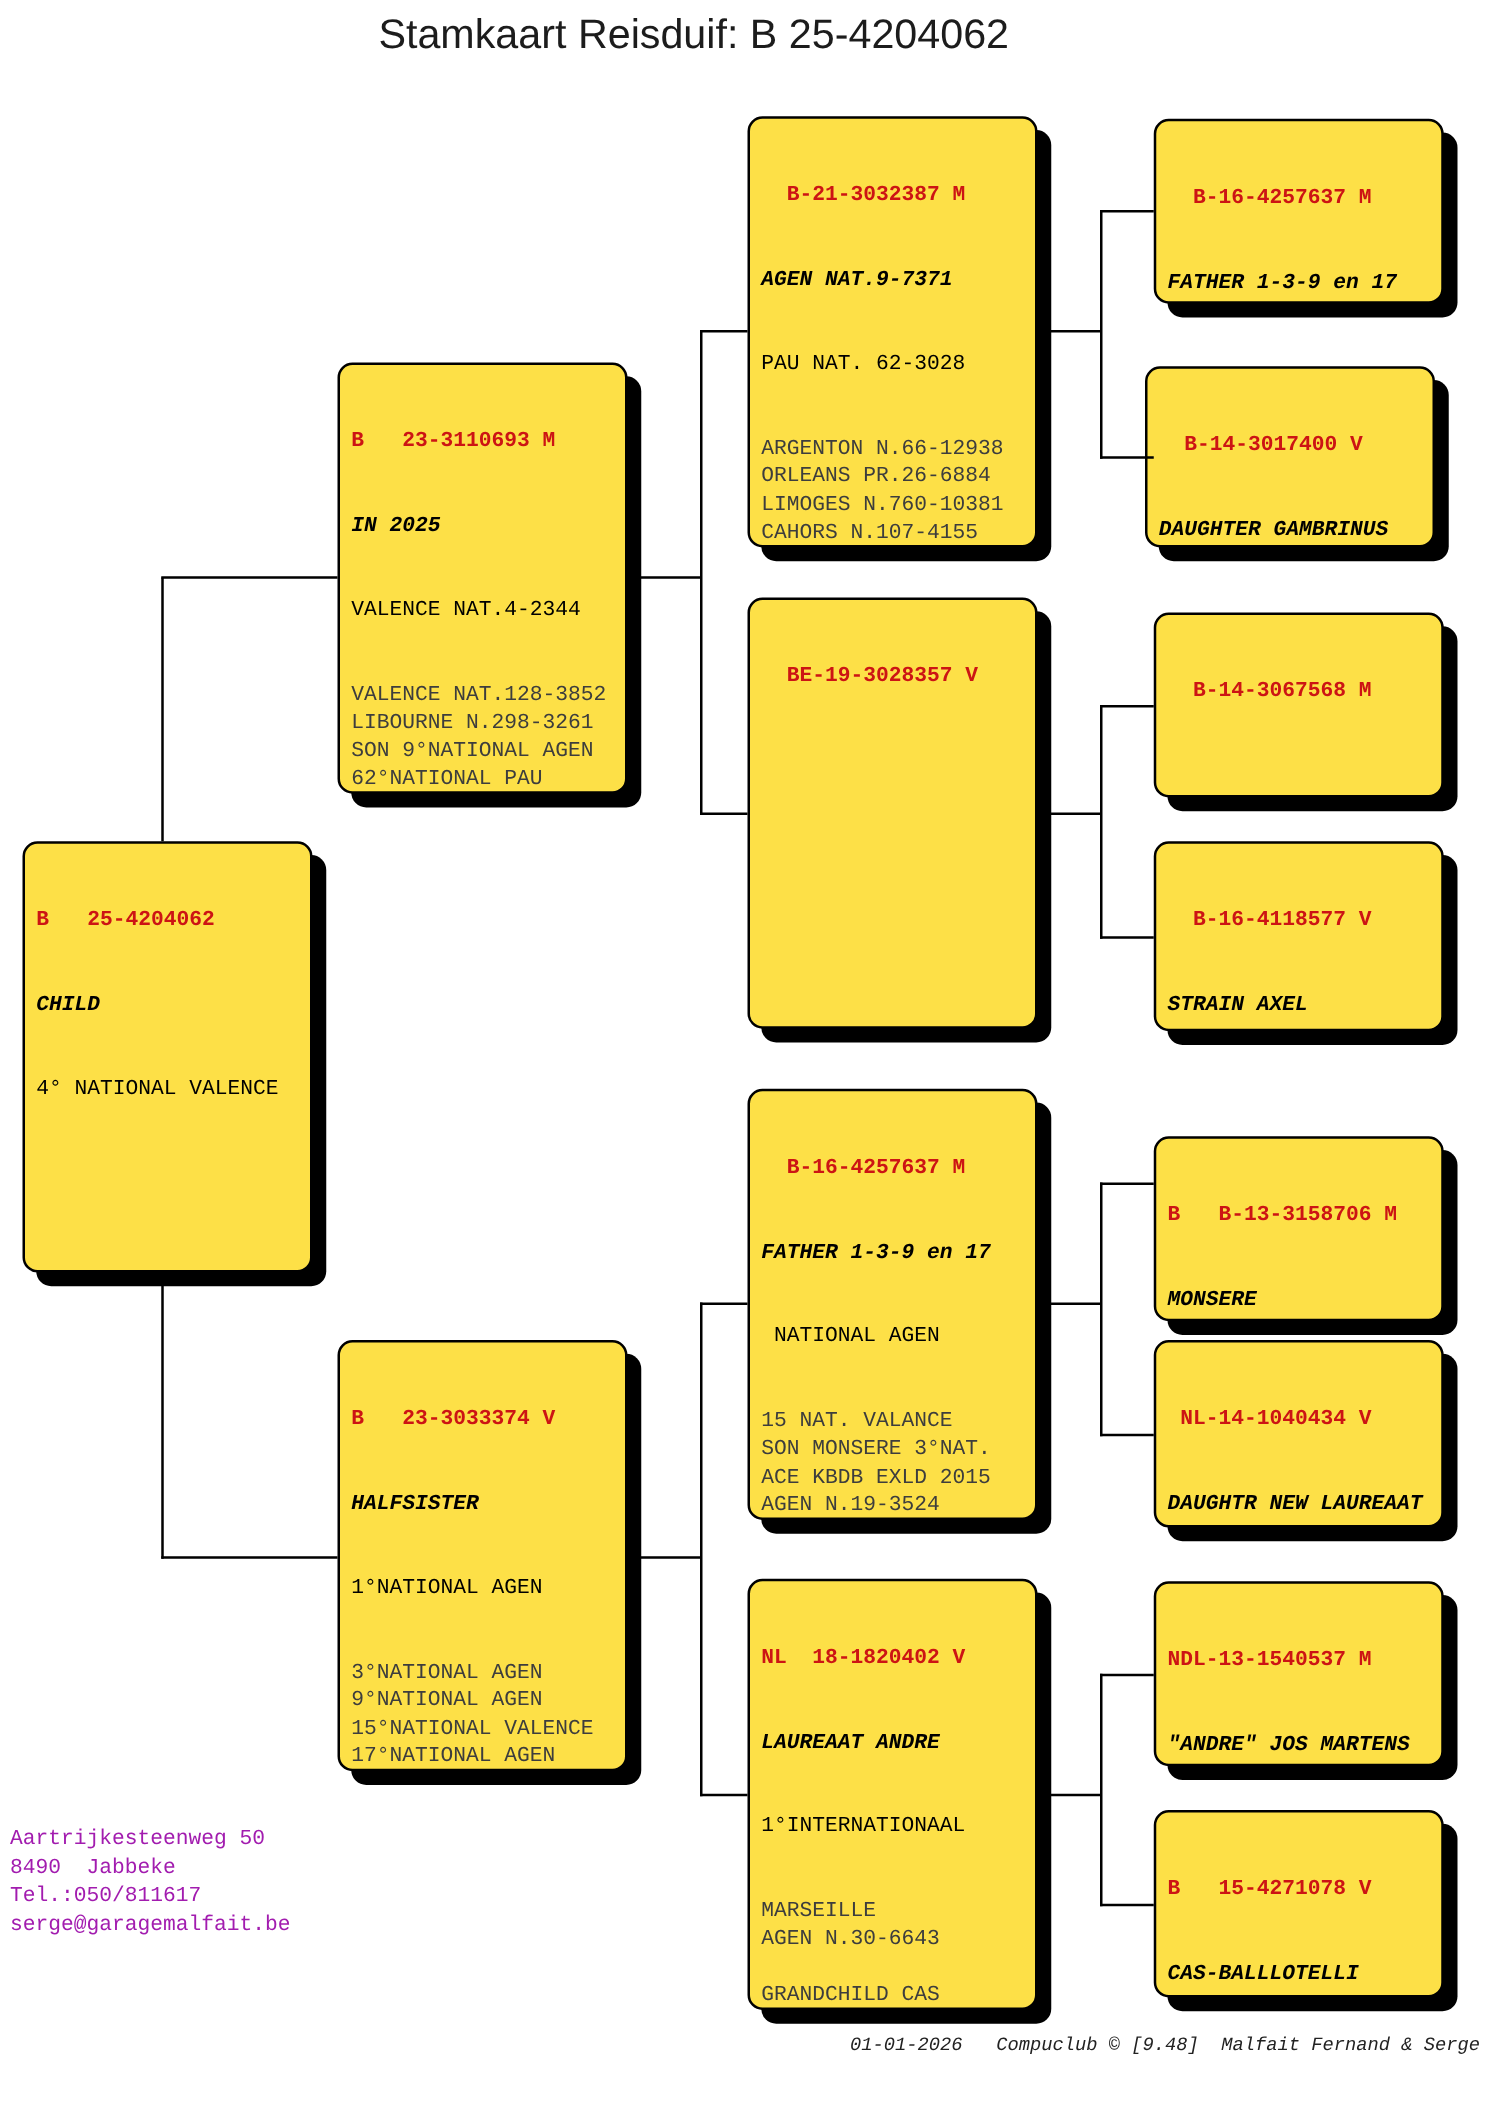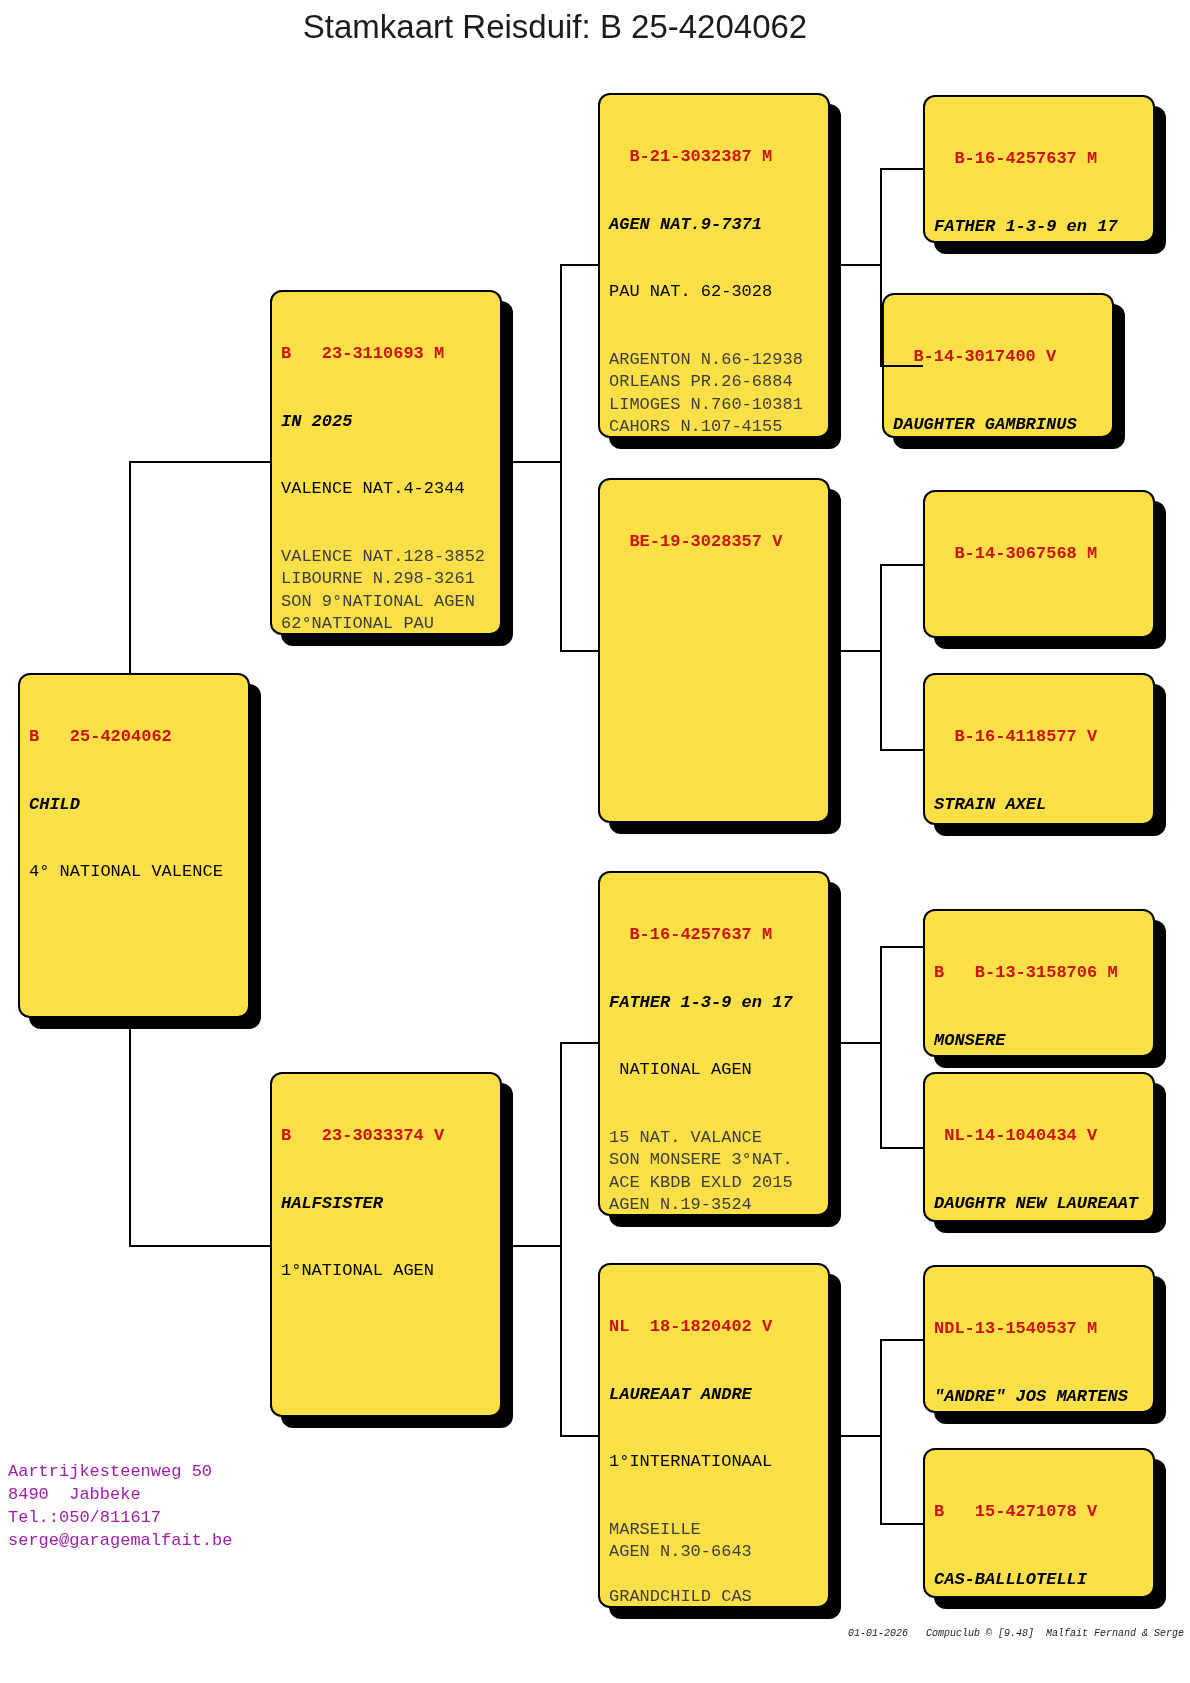--- a/index.html
+++ b/index.html
@@ -14,21 +14,21 @@
   .bid{color:var(--accent,#cc1414);font-weight:bold;}
   .b2{font-weight:bold;font-style:italic;}
   .b3{font-weight:normal;}
   .bbody{color:#3d3d3d;}
   .hl,.vl{position:absolute;background:#000;}
   .hl{height:2px;}
   .vl{width:2px;}
   .owner{position:absolute;left:8px;top:1460px;}
   .owner-name{font-size:21px;font-weight:bold;line-height:30px;}
   .owner-lines{font-size:17px;line-height:23px;color:#a21caf;white-space:pre;}
-  .footer{position:absolute;right:6px;top:1628px;font-size:10px;
+  .footer{position:absolute;right:6px;top:1628px;font-size:15px;
        font-style:italic;color:#222;white-space:pre;text-align:center;}
 </style>
 </head>
 <body>
 
 <div class="page-title">Stamkaart Reisduif: B   25-4204062</div>
 
 <div class="box" style="left:18px;top:673px;height:345px">
   <div class="bid">B   25-4204062</div>
   <div class="b2">CHILD</div>
@@ -40,20 +40,21 @@
   <div class="bid">B   23-3110693 M</div>
   <div class="b2">IN 2025</div>
   <div class="b3">VALENCE NAT.4-2344</div>
   <div class="bbody"><div>VALENCE NAT.128-3852</div><div>LIBOURNE N.298-3261</div><div>SON 9°NATIONAL AGEN</div><div>62°NATIONAL PAU</div></div>
 </div>
 
 <div class="box" style="left:270px;top:1072px;height:345px">
   <div class="bid">B   23-3033374 V</div>
   <div class="b2">HALFSISTER</div>
   <div class="b3">1°NATIONAL AGEN</div>
+  <div class="bbody"><div>3°NATIONAL AGEN</div><div>9°NATIONAL AGEN</div><div>15°NATIONAL VALENCE</div><div>17°NATIONAL AGEN</div></div>
 </div>
 
 <div class="box" style="left:598px;top:93px;height:345px">
   <div class="bid">  B-21-3032387 M</div>
   <div class="b2">AGEN NAT.9-7371</div>
   <div class="b3">PAU NAT. 62-3028</div>
   <div class="bbody"><div>ARGENTON N.66-12938</div><div>ORLEANS PR.26-6884</div><div>LIMOGES N.760-10381</div><div>CAHORS N.107-4155</div></div>
 </div>
 
 <div class="box" style="left:598px;top:478px;height:345px">
@@ -74,21 +75,21 @@
   <div class="bbody"><div>MARSEILLE</div><div>AGEN N.30-6643</div><div>&nbsp;</div><div>GRANDCHILD CAS</div></div>
 </div>
 
 <div class="box" style="left:923px;top:95px;height:148px">
   <div class="bid">  B-16-4257637 M</div>
   <div class="b2">FATHER 1-3-9 en 17</div>
   
   
 </div>
 
-<div class="box" style="left:882px;top:293px;height:145px">
+<div class="box" style="left:916px;top:293px;height:145px">
   <div class="bid">  B-14-3017400 V</div>
   <div class="b2">DAUGHTER GAMBRINUS</div>
   
   
 </div>
 
 <div class="box" style="left:923px;top:490px;height:148px">
   <div class="bid">  B-14-3067568 M</div>
 </div>
 

